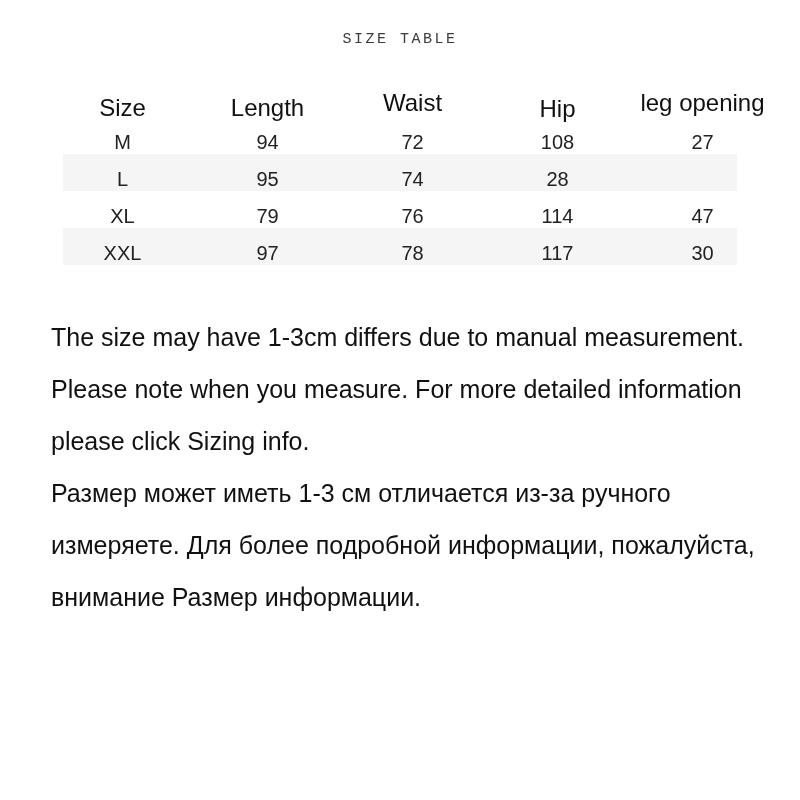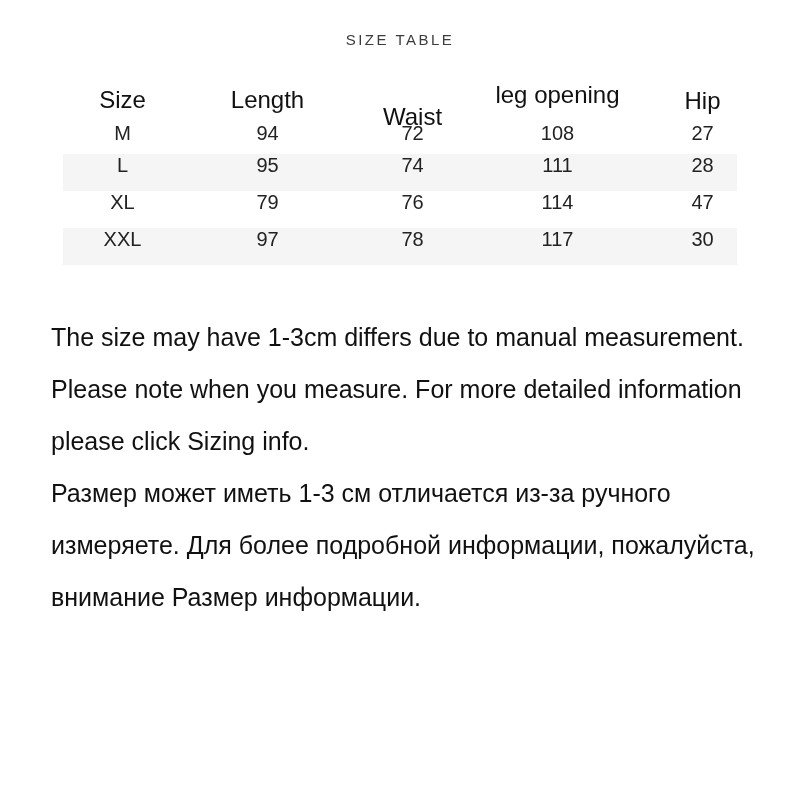--- a/index.html
+++ b/index.html
@@ -6,26 +6,26 @@
   body{
     width:800px;height:800px;background:#ffffff;
     font-family:"Liberation Sans",sans-serif;color:#111111;
     overflow:hidden;
   }
   .page{width:800px;height:800px;}
 
   
   .title{
     padding-top:30px;line-height:20px;text-align:center;
-    font-size:15px;letter-spacing:2.5px;color:#3c3c3c;
+    font-size:15px;letter-spacing:2.5px;color:#3c3c3c;font-family:Liberation Mono, monospace;
   }
 
   
   .size-table{margin:36px 0 0 50px;width:725px;}
-  .row{display:flex;align-items:flex-start;height:37px;position:relative;}
+  .row{display:flex;align-items:flex-end;height:37px;position:relative;}
   .row.header{height:36px;}
   .row.first{height:32px;}
   .row.striped::before{
     content:"";position:absolute;left:13px;right:38px;top:0;bottom:0;
     background:#f5f5f5;
   }
   .cell{
     width:145px;text-align:center;font-size:20px;color:#222222;
     position:relative;z-index:1;white-space:nowrap;
   }
@@ -46,37 +46,36 @@
 
 <div class="page">
 
   <div class="title">SIZE TABLE</div>
 
   <div class="size-table">
     <div class="row header">
       <div class="cell">Size</div>
       <div class="cell">Length</div>
       <div class="cell hdr-waist">Waist</div>
+      <div class="cell hdr-hip">Hip</div>
       <div class="cell hdr-leg">leg opening</div>
-      <div class="cell hdr-hip">Hip</div>
     </div>
 
     <div class="row first">
       <div class="cell">M</div>
       <div class="cell">94</div>
       <div class="cell">72</div>
       <div class="cell">108</div>
       <div class="cell">27</div>
     </div>
 
     <div class="row striped">
       <div class="cell">L</div>
       <div class="cell">95</div>
       <div class="cell">74</div>
-      <div class="cell">111</div>
       <div class="cell">28</div>
     </div>
 
     <div class="row">
       <div class="cell">XL</div>
       <div class="cell">79</div>
       <div class="cell">76</div>
       <div class="cell">114</div>
       <div class="cell">47</div>
     </div>

